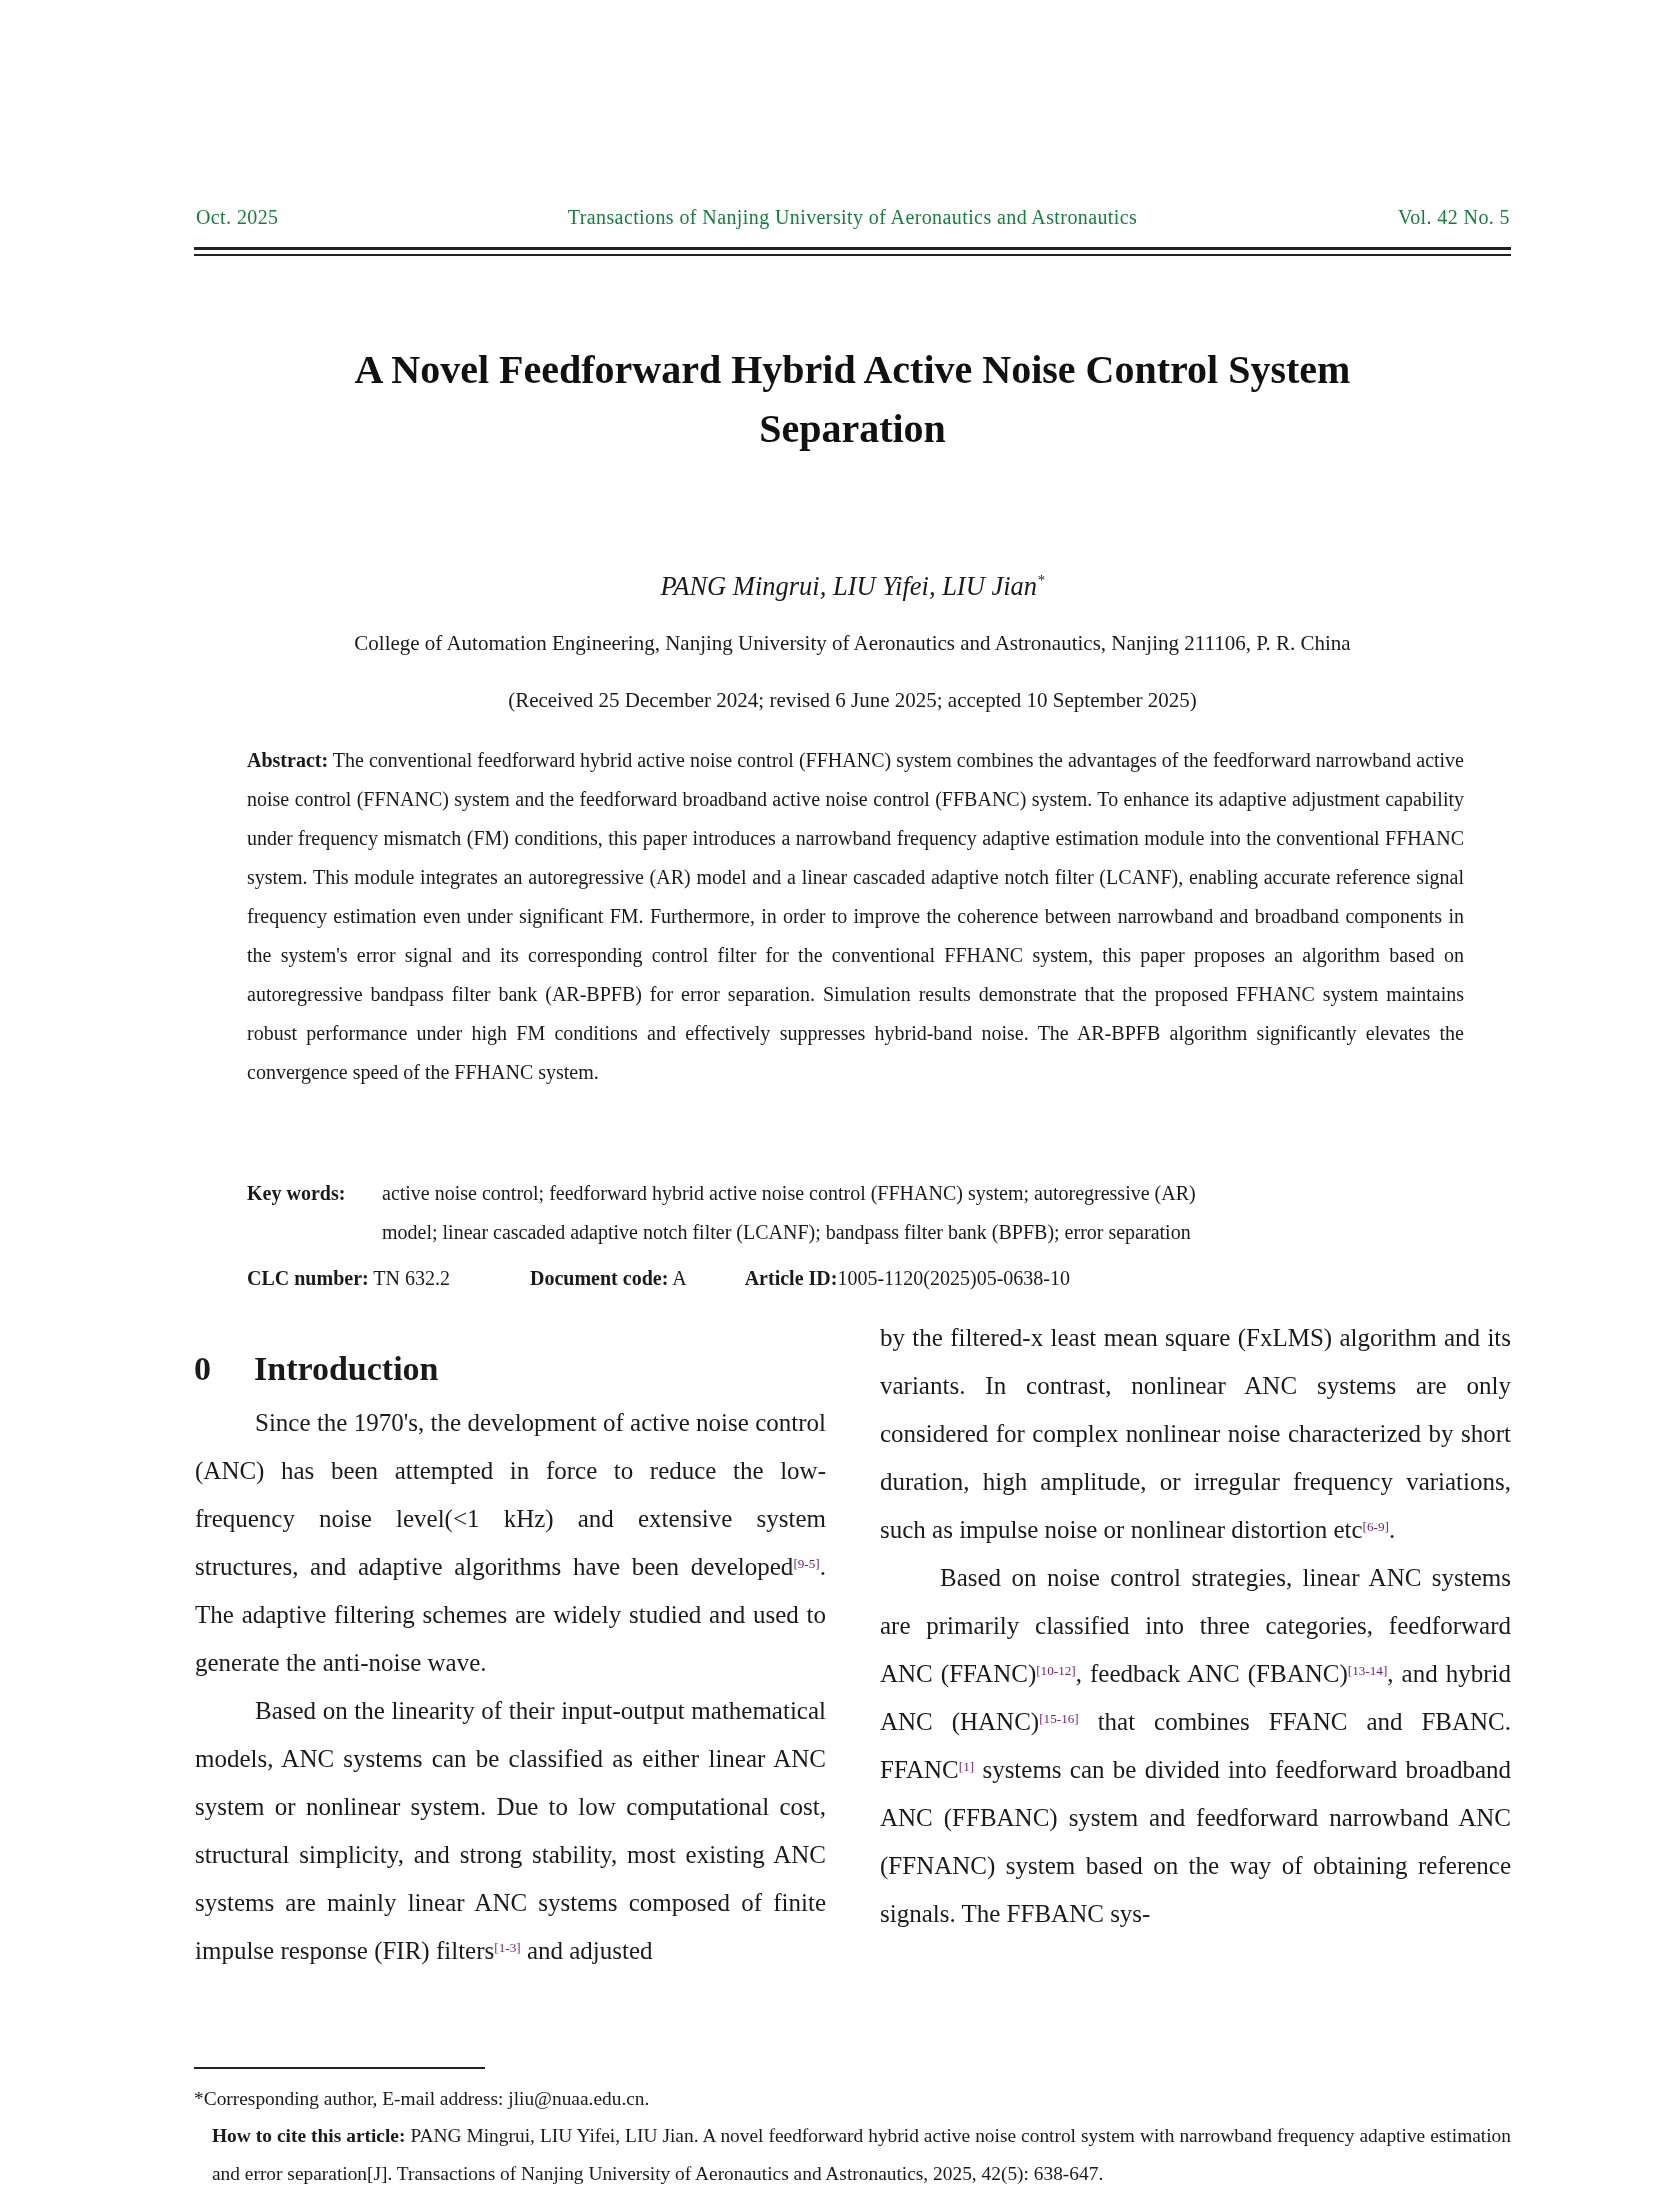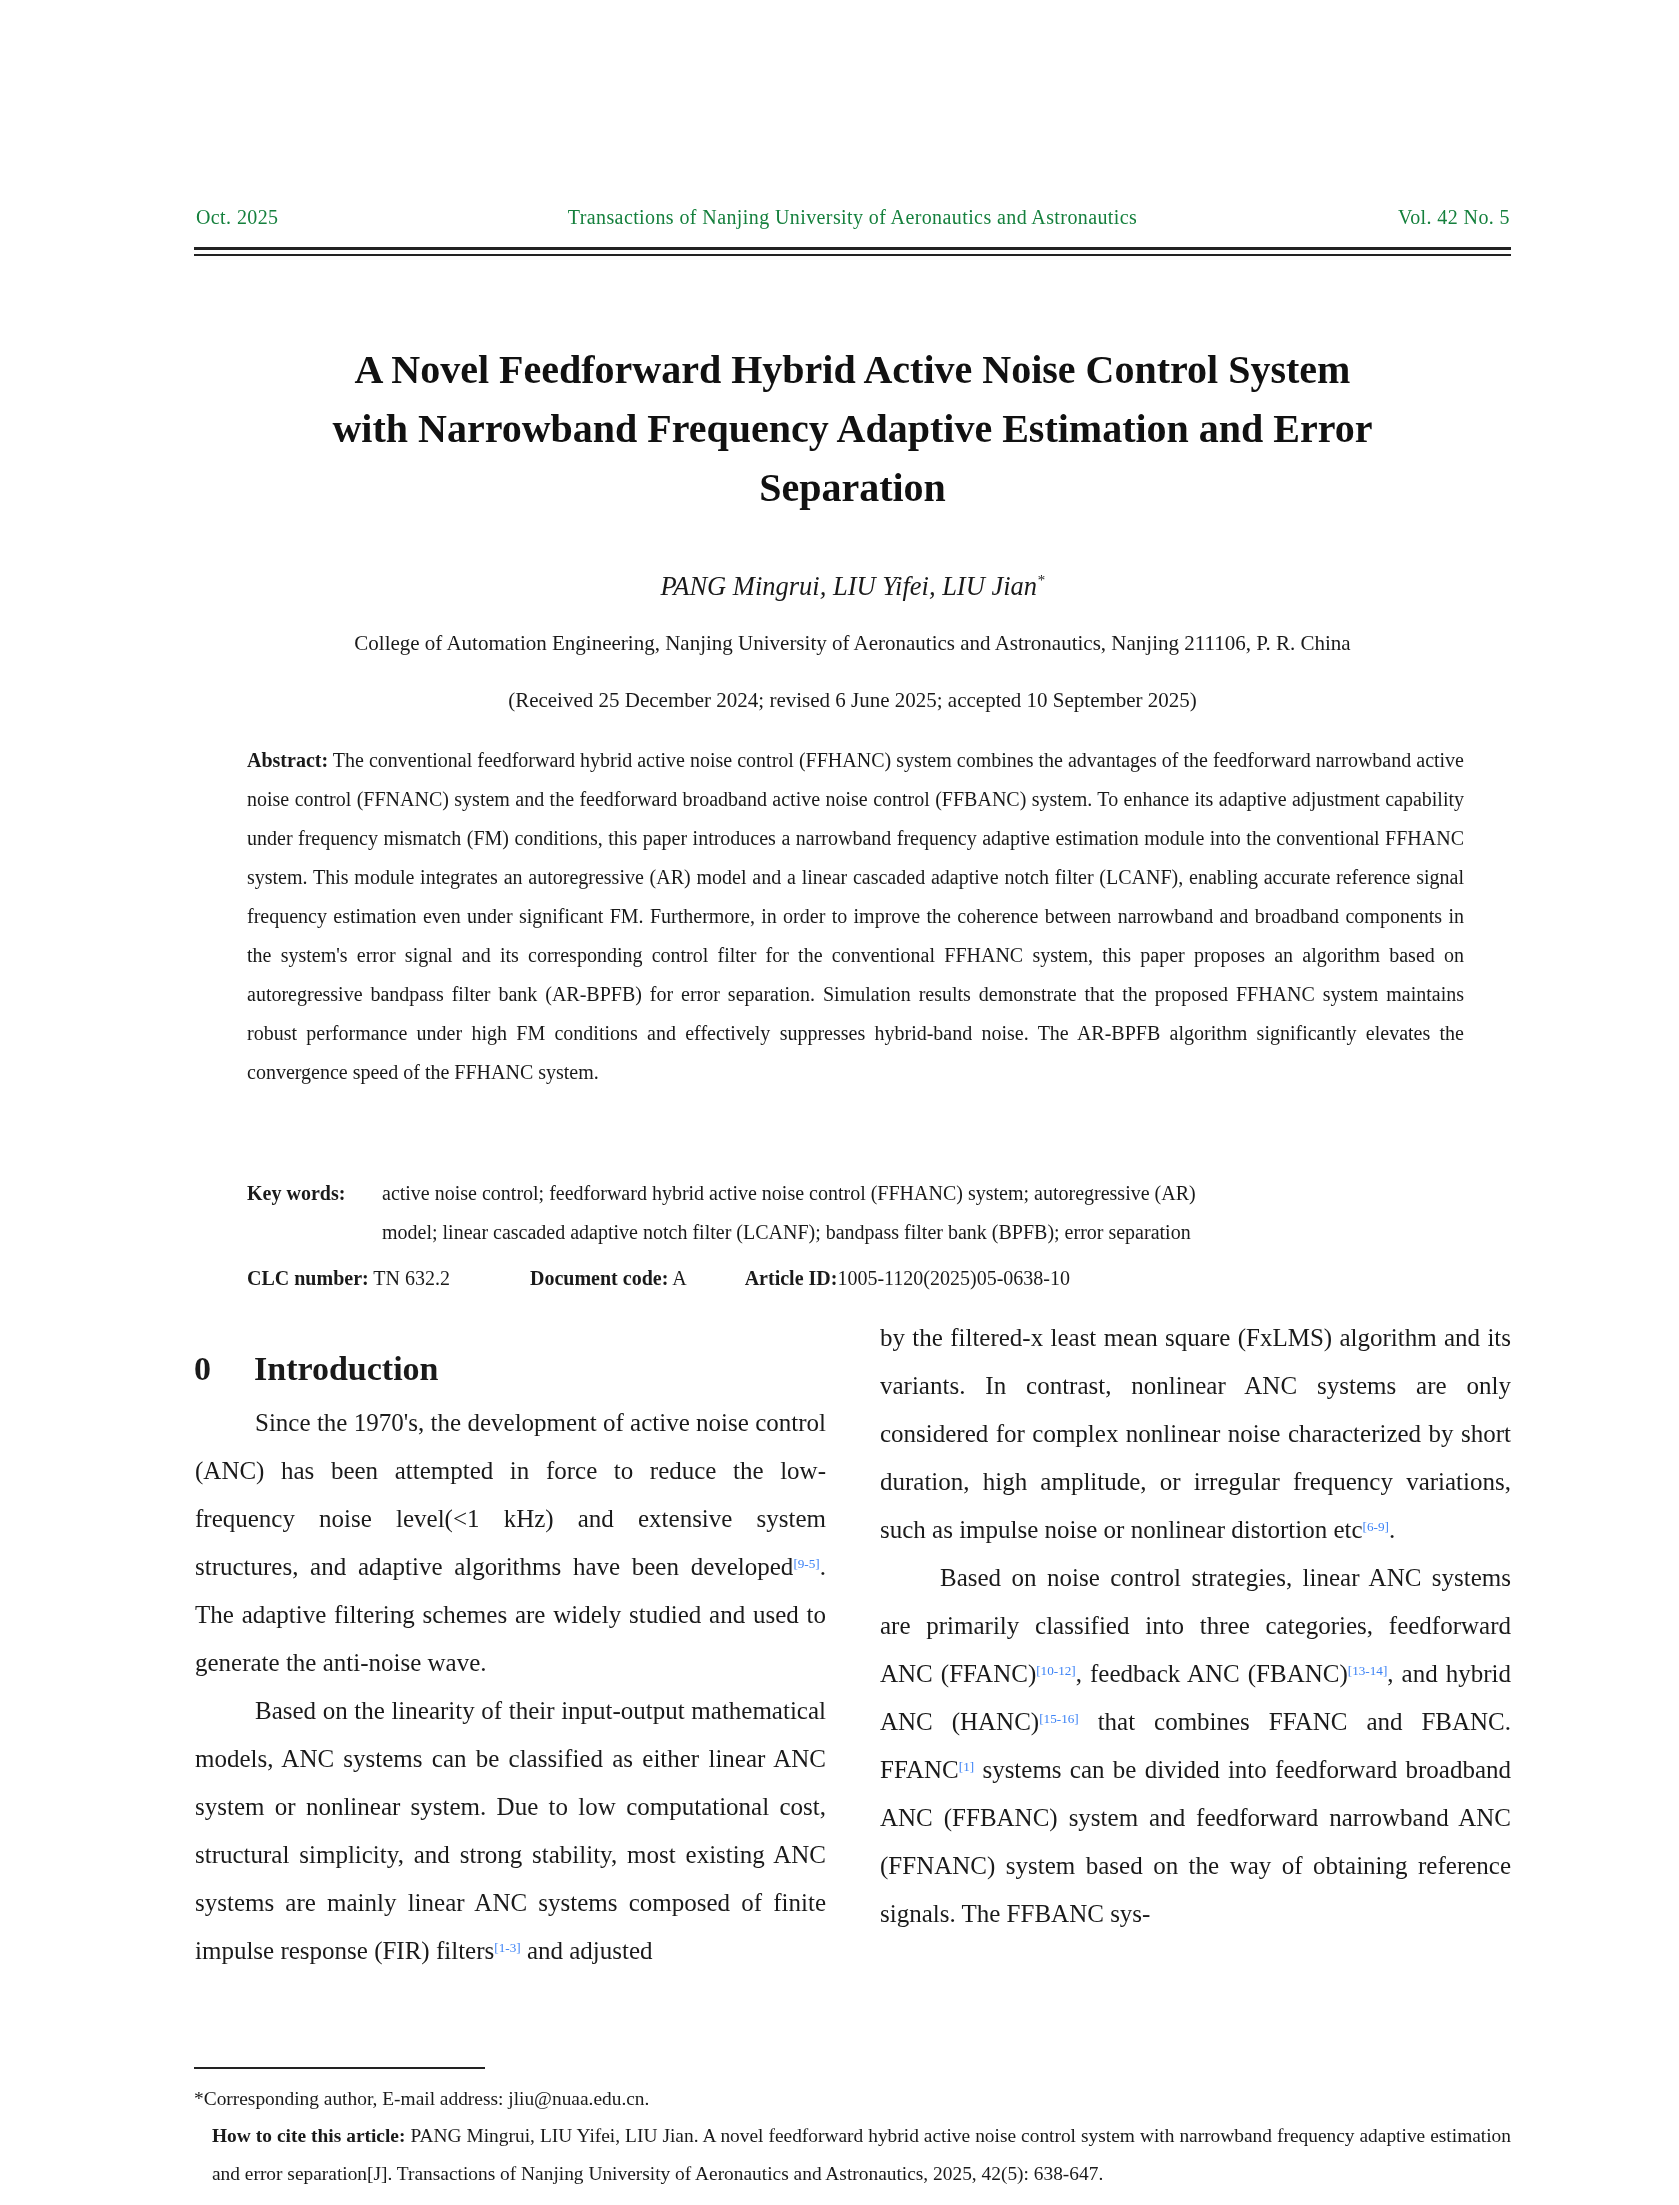--- a/index.html
+++ b/index.html
@@ -21,39 +21,38 @@
   .clc { left:247px; top:1265px; font-size:20px; line-height:26.5px; white-space:nowrap; }
   .clc b { font-weight:bold; }
   .clc .gap { display:inline-block; width:75px; }
   .sec { left:194px; top:1347px; font-size:34px; line-height:44px; font-weight:bold; }
   .sec .num { display:inline-block; width:60px; }
   .col { top:1399px; width:631px; font-size:25px; line-height:48px; text-align:justify; }
   .col.left { left:195px; }
   .col.right { left:880px; top:1314px; }
   .col p { margin:0; }
   .col .ind { text-indent:60px; }
-  .col sup { font-size:13.2px; vertical-align:top; position:relative; top:-3.5px; color:#3b82f6; }
+  .col sup { font-size:13.2px; vertical-align:top; position:relative; top:-3.5px; color:#701a75; }
   .fnrule { left:194px; top:2067px; width:291px; height:1.8px; background:#222; }
   .fn { left:194px; width:1317px; font-size:19.4px; line-height:37px; }
   .fn1 { top:2080px; }
   .cite { left:212px; width:1299px; top:2117px; font-size:19.4px; line-height:38px; text-align:justify; }
   .cite b { font-weight:bold; }
 </style>
 </head>
 <body>
 
 <div class="abs hdr" style="left:196px;">Oct. 2025</div>
 <div class="abs hdr" style="left:194px;width:1317px;text-align:center;">Transactions of Nanjing University of Aeronautics and Astronautics</div>
 <div class="abs hdr" style="right:170px;font-family:Liberation Serif, serif;">Vol. 42 No. 5</div>
 <div class="rule" style="top:247px;"></div>
 <div class="rule" style="top:254px;height:2.2px;"></div>
 
 <div class="abs title">
   <div>A Novel Feedforward Hybrid Active Noise Control System</div>
-  <div>with Narrowband Frequency Adaptive Estimation and Error</div>
   <div>Separation</div>
 </div>
 
 <div class="abs authors">
   <span>PANG Mingrui, LIU Yifei, LIU Jian</span><sup>*</sup>
 </div>
 <div class="abs affil">College of Automation Engineering, Nanjing University of Aeronautics and Astronautics, Nanjing 211106, P. R. China</div>
 <div class="abs recv">(Received 25 December 2024; revised 6 June 2025; accepted 10 September 2025)</div>
 
 <div class="abs abstract">

